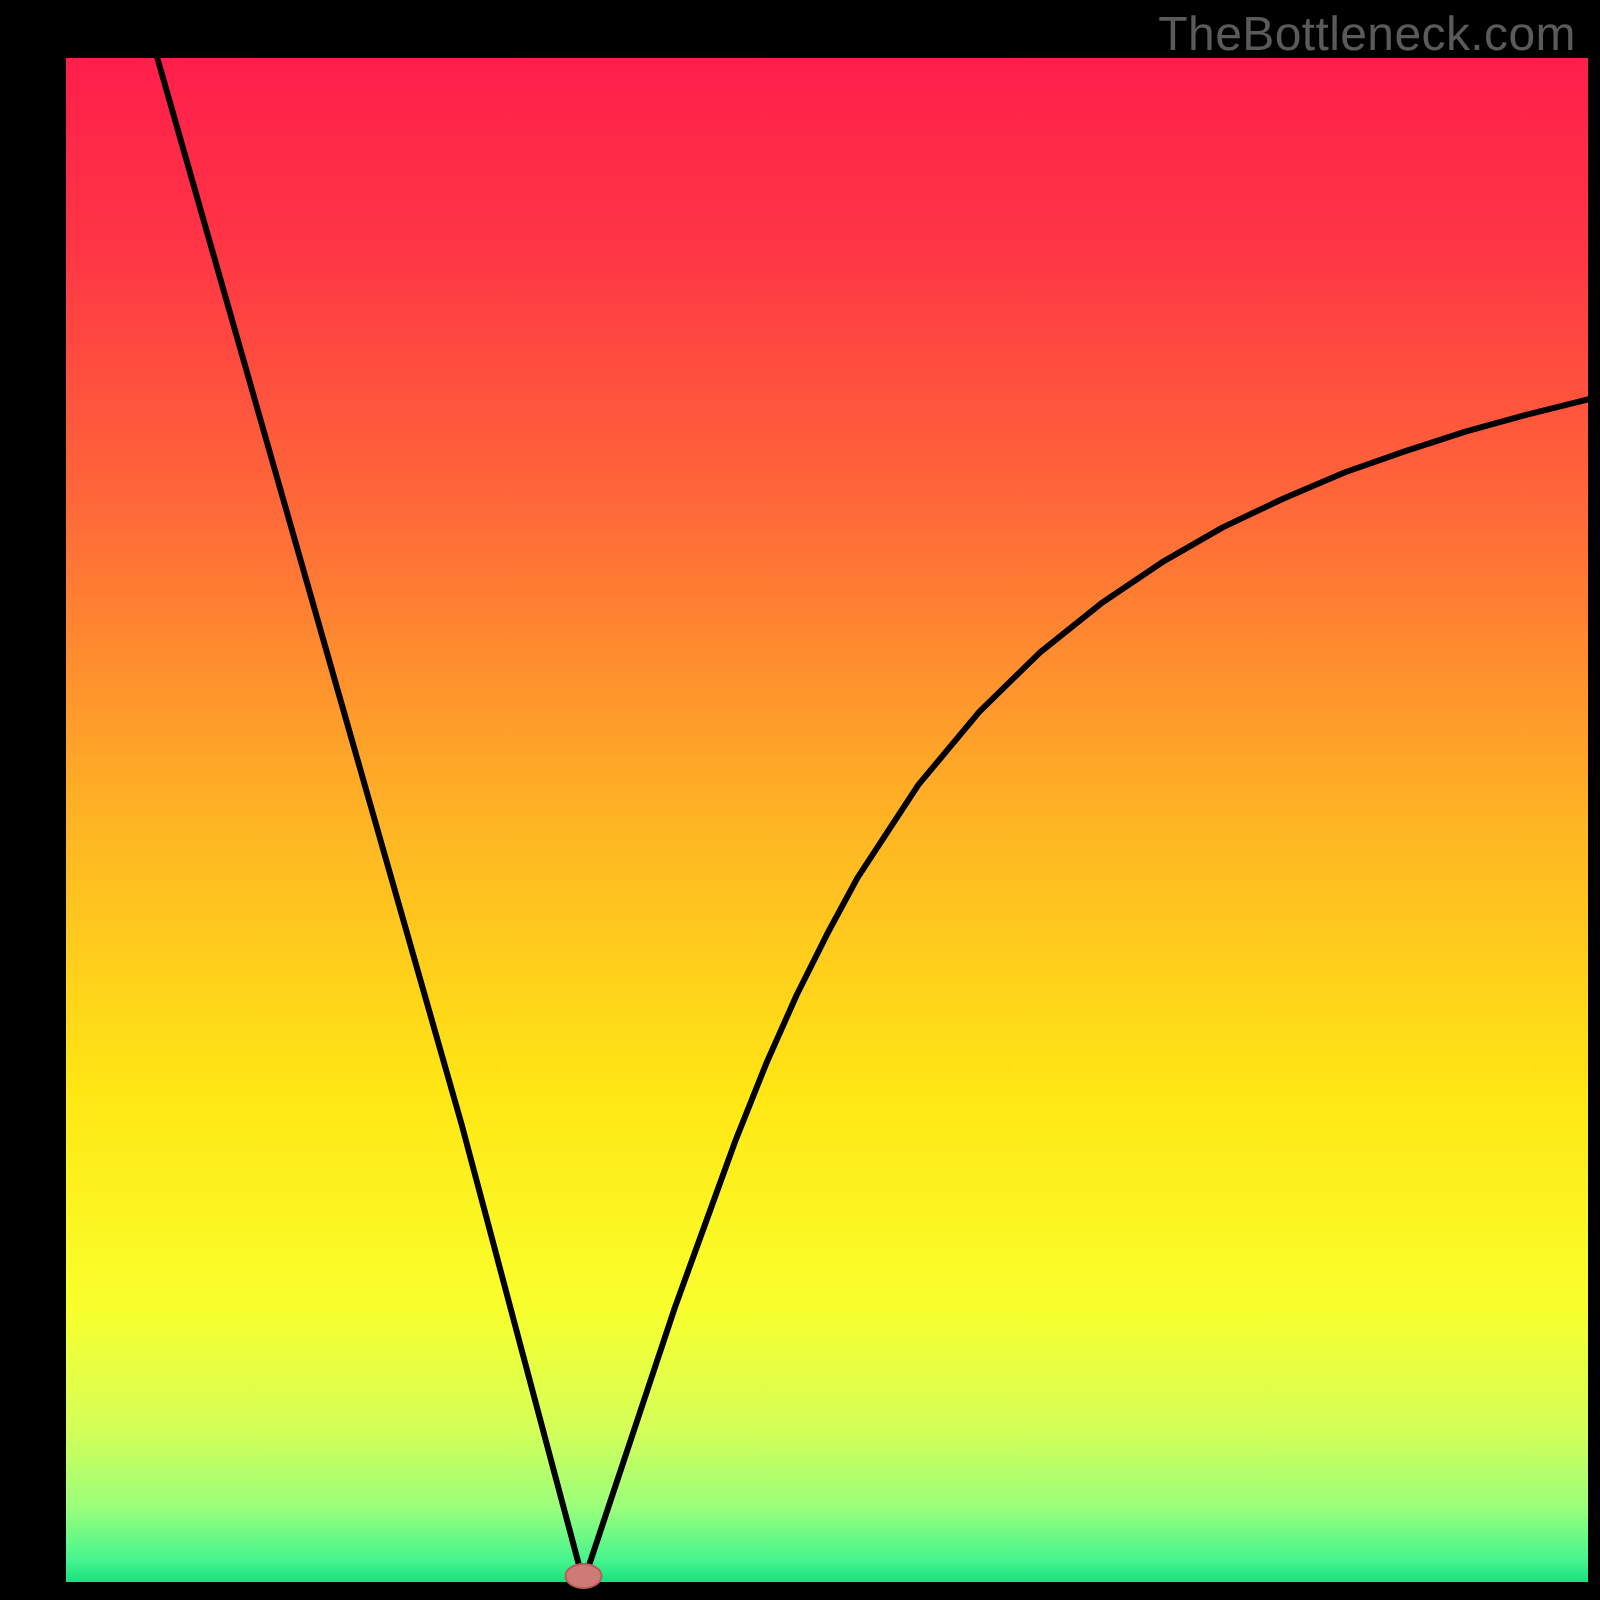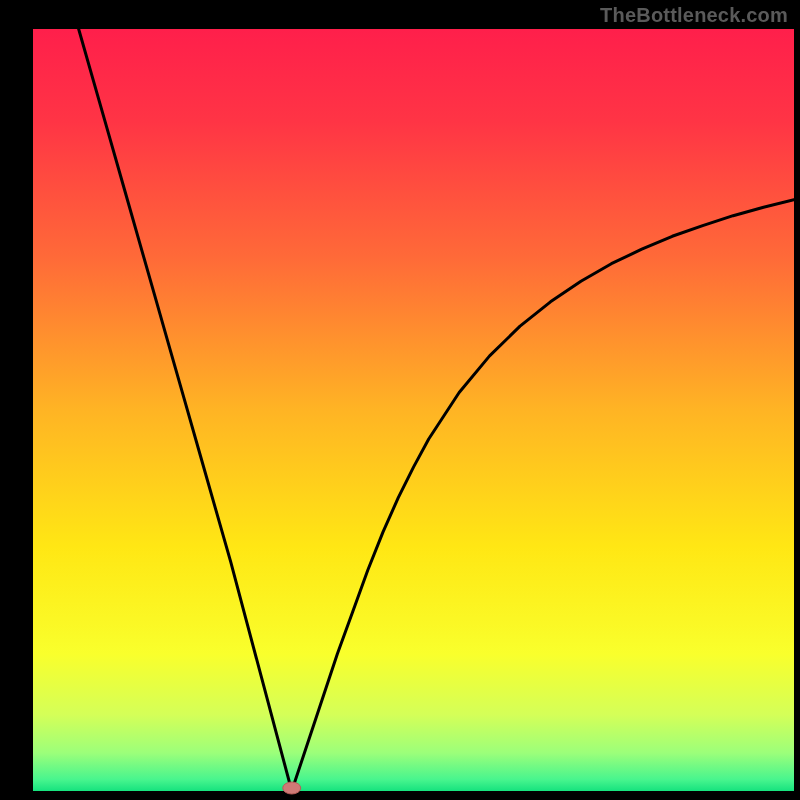--- a/index.html
+++ b/index.html
@@ -14,22 +14,22 @@
   .stage {
     position: relative;
     width: 800px;
     height: 800px;
   }
   .watermark {
     position: absolute;
     top: 4px;
     right: 12px;
     color: #5a5a5a;
-    font-size: 20px;
-    font-weight: 700;
+    font-size: 24px;
+    font-weight: 400;
     letter-spacing: 0.2px;
     z-index: 5;
     user-select: none;
   }
   svg.chart {
     position: absolute;
     left: 0;
     top: 0;
   }
 </style>

